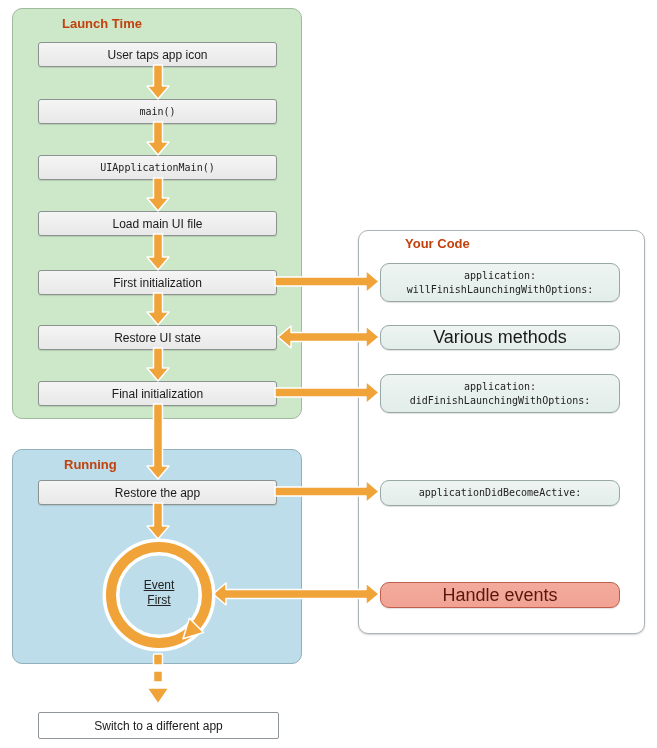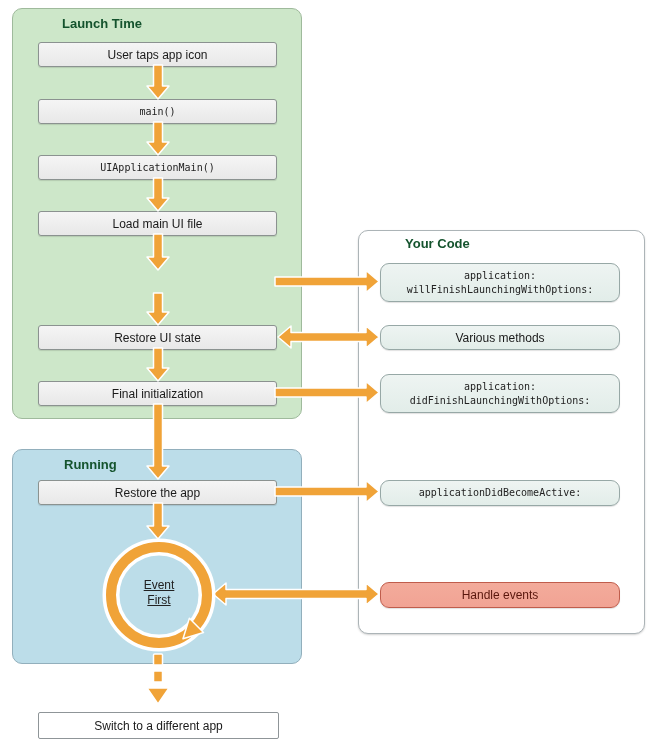--- a/index.html
+++ b/index.html
@@ -5,29 +5,29 @@
   html,body{margin:0;padding:0;background:#fff;}
   .canvas{position:relative;width:657px;height:748px;background:#fff;overflow:hidden;
           font-family:"Liberation Sans",sans-serif;color:#1a1a1a;}
   .container{position:absolute;border-radius:10px;border:1px solid;}
   .launch{left:12px;top:8px;width:288px;height:409px;
           background:var(--launch-bg,#CDE7C9);border-color:#9FBA9C;}
   .runningBox{left:12px;top:449px;width:288px;height:213px;
           background:var(--running-bg,#BCDDE9);border-color:#92AFBC;}
   .yourcode{left:358px;top:230px;width:285px;height:402px;
           background:#fff;border-color:#ACB4B7;box-shadow:0 1px 2px rgba(0,0,0,.18);}
-  .hdr{position:absolute;font-size:13px;font-weight:bold;color:#14532d;padding-left:24px;}
+  .hdr{position:absolute;font-size:13px;font-weight:bold;color:#c2410c;padding-left:24px;}
   .step{position:absolute;left:38px;width:237px;height:23px;border-radius:3px;
         background:linear-gradient(#f5f5f5,#e8e8e8);border:1px solid #8B9290;
         display:flex;align-items:center;justify-content:center;
         font-size:12px;box-shadow:0 1px 1px rgba(0,0,0,.12);}
   .cb{position:absolute;left:380px;width:238px;border-radius:9px;
       background:linear-gradient(#eef4f2,#e2ede9);border:1px solid #97A8A6;
       display:flex;flex-direction:column;align-items:center;justify-content:center;
-      font-size:12px;box-shadow:0 1px 1px rgba(0,0,0,.12);}
+      font-size:18px;box-shadow:0 1px 1px rgba(0,0,0,.12);}
   .mono{font-family:"DejaVu Sans Mono",monospace;font-size:10px;line-height:14px;color:#222;text-align:right;}
   .red{background:linear-gradient(#f3ab9b,var(--handle-events-bg,#F1A394));
        border-color:#C05D4C;color:var(--handle-events-text,#5A170D);}
   .whitebox{position:absolute;left:38px;top:712px;width:239px;height:25px;border-radius:2px;
        background:#fff;border:1px solid #8F9598;display:flex;align-items:center;justify-content:center;
        font-size:12px;}
   .evtext{position:absolute;left:119px;top:578px;width:80px;text-align:center;
        font-size:12px;line-height:15px;color:#222;z-index:6;text-decoration:underline;}
   svg.overlay{position:absolute;left:0;top:0;z-index:5;pointer-events:none;}
   .arrow{fill:var(--accent-orange,#F0A338);stroke:#fff;stroke-width:1.5;stroke-linejoin:round;}
@@ -44,20 +44,21 @@
   <div class="container yourcode"></div>
 
   <div class="hdr" style="left:38px;top:16px">Launch Time</div>
   <div class="hdr" style="left:40px;top:457px">Running</div>
   <div class="hdr" style="left:381px;top:236px">Your Code</div>
 
   <div class="step" style="top:42px">User taps app icon</div>
   <div class="step mono" style="top:99px">main()</div>
   <div class="step mono" style="top:155px">UIApplicationMain()</div>
   <div class="step" style="top:211px">Load main UI file</div>
+  <div class="step" style="top:270px">First initialization</div>
   <div class="step" style="top:325px">Restore UI state</div>
   <div class="step" style="top:381px">Final initialization</div>
 
   <div class="step" style="top:480px">Restore the app</div>
   <div class="evtext">
     <div>Event</div>
     <div>First</div>
   </div>
 
   <div class="cb mono" style="top:263px;height:37px">

